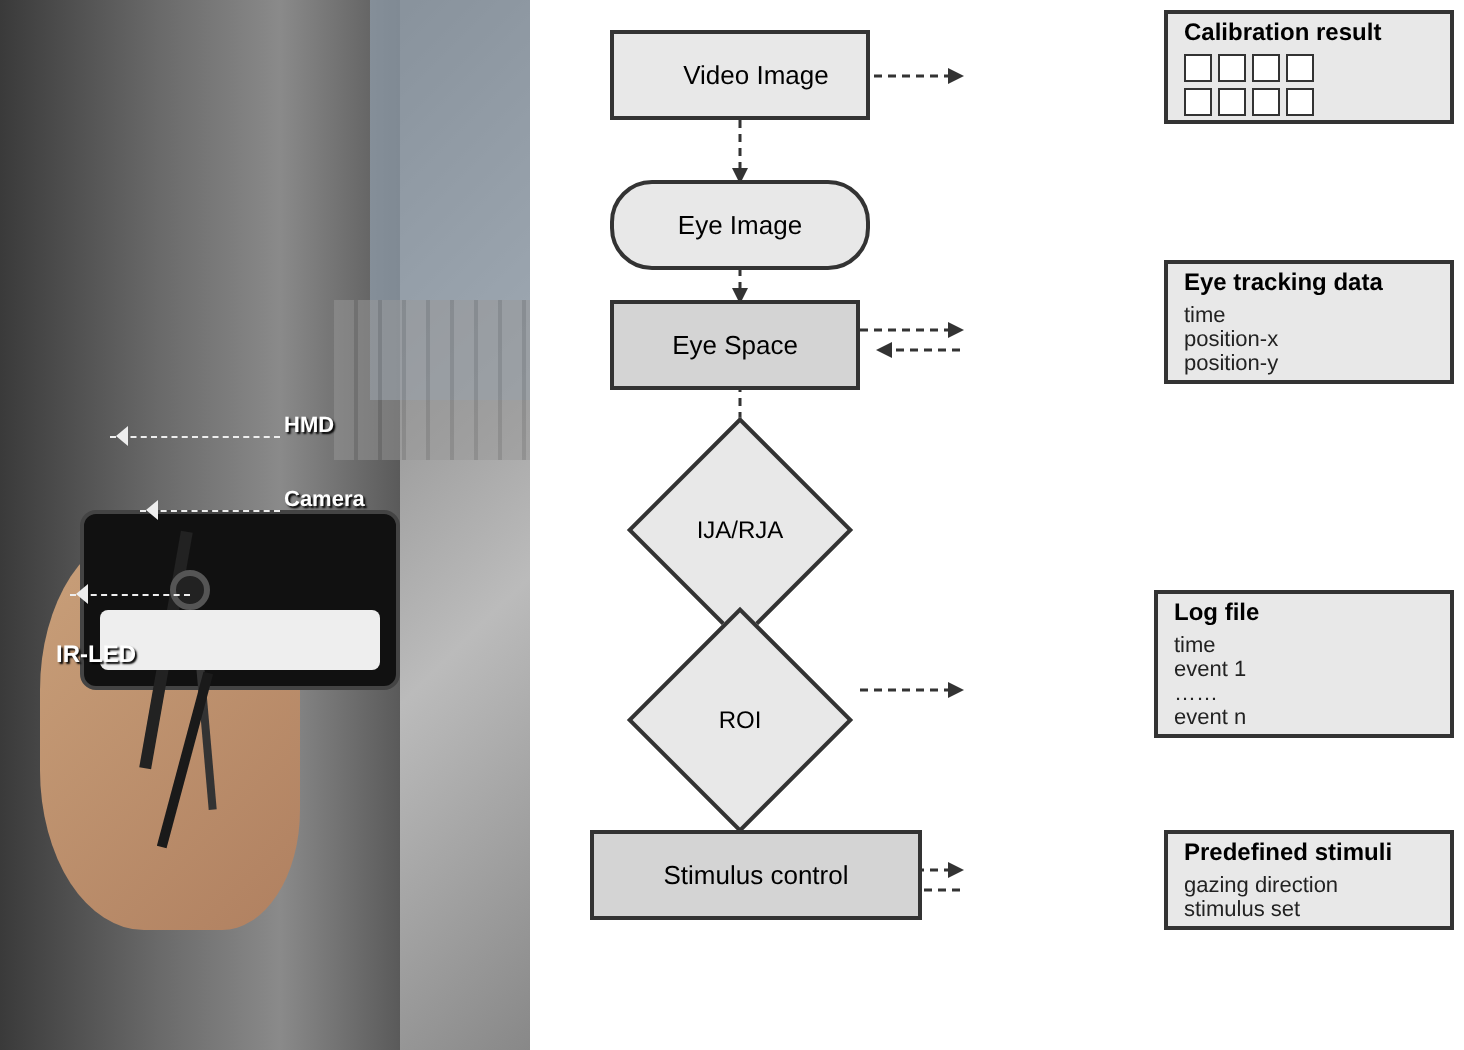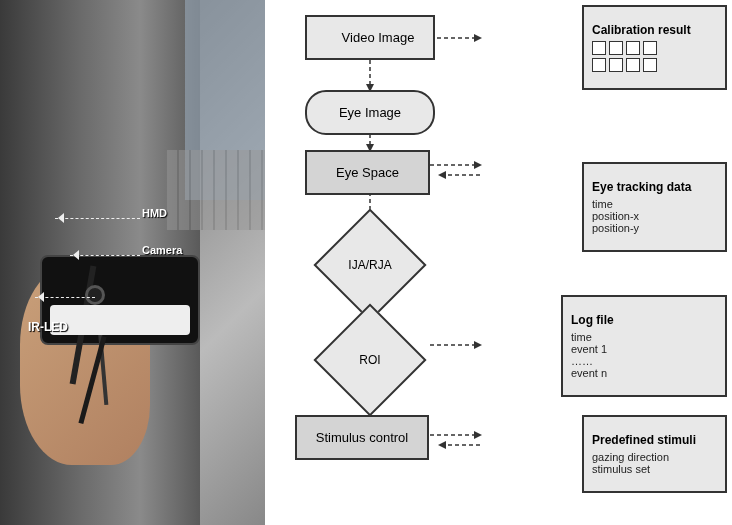--- a/index.html
+++ b/index.html
@@ -58,21 +58,21 @@
       text-align: center;
       font-weight: normal;
     }
 
     
     .info-box {
       position: absolute;
       background: #e8e8e8;
       border: 2px solid #333;
       font-size: 11px;
-      padding: 16px 8px;
+      padding: 2px 8px;
     }
 
     .info-box .title {
       font-weight: bold;
       font-size: 12px;
       margin-bottom: 4px;
     }
 
     .info-box .item {
       font-size: 11px;
@@ -197,46 +197,46 @@
   <div style="position:absolute;left:65px;top:225px;width:80px;height:80px;">
     <div style="position:absolute;top:0;left:0;width:80px;height:80px;background:#e8e8e8;border:2px solid #333;transform:rotate(45deg);"></div>
     <div style="position:absolute;top:50%;left:50%;transform:translate(-50%,-50%);font-size:12px;text-align:center;white-space:nowrap;">IJA/RJA</div>
   </div>
 
   <div style="position:absolute;left:65px;top:320px;width:80px;height:80px;">
     <div style="position:absolute;top:0;left:0;width:80px;height:80px;background:#e8e8e8;border:2px solid #333;transform:rotate(45deg);"></div>
     <div style="position:absolute;top:50%;left:50%;transform:translate(-50%,-50%);font-size:12px;text-align:left;">ROI</div>
   </div>
 
-  <div class="fc-box" style="left:30px;top:415px;width:134px;height:45px;background:#d4d4d4;">
+  <div class="fc-box" style="left:30px;top:415px;width:166px;height:45px;background:#d4d4d4;">
     <span>Stimulus control</span>
   </div>
 
   <div class="info-box" style="right:5px;top:5px;width:145px;">
     <div class="title">Calibration result</div>
     <div class="calib-grid">
       <div class="calib-cell"></div>
       <div class="calib-cell"></div>
       <div class="calib-cell"></div>
       <div class="calib-cell"></div>
       <div class="calib-cell"></div>
       <div class="calib-cell"></div>
       <div class="calib-cell"></div>
       <div class="calib-cell"></div>
     </div>
   </div>
 
-  <div class="info-box" style="right:5px;top:130px;width:145px;margin-top:32px;">
+  <div class="info-box" style="right:5px;top:130px;width:145px;">
     <div class="title">Eye tracking data</div>
     <div class="item">time</div>
     <div class="item">position-x</div>
     <div class="item">position-y</div>
   </div>
 
-  <div class="info-box" style="right:5px;top:295px;width:166px;">
+  <div class="info-box" style="right:5px;top:295px;width:150px;">
     <div class="title">Log file</div>
     <div class="item">time</div>
     <div class="item">event 1</div>
     <div class="item">……</div>
     <div class="item">event n</div>
   </div>
 
   <div class="info-box" style="right:5px;top:415px;width:145px;">
     <div class="title">Predefined stimuli</div>
     <div class="item">gazing direction</div>

